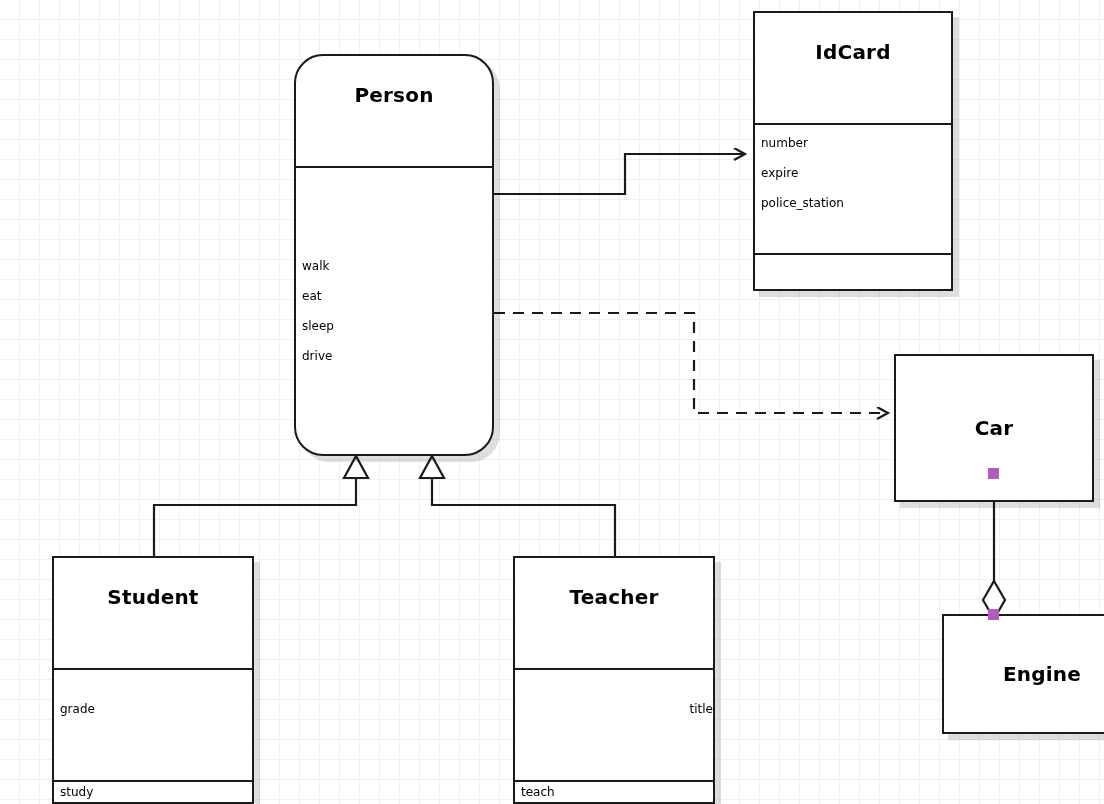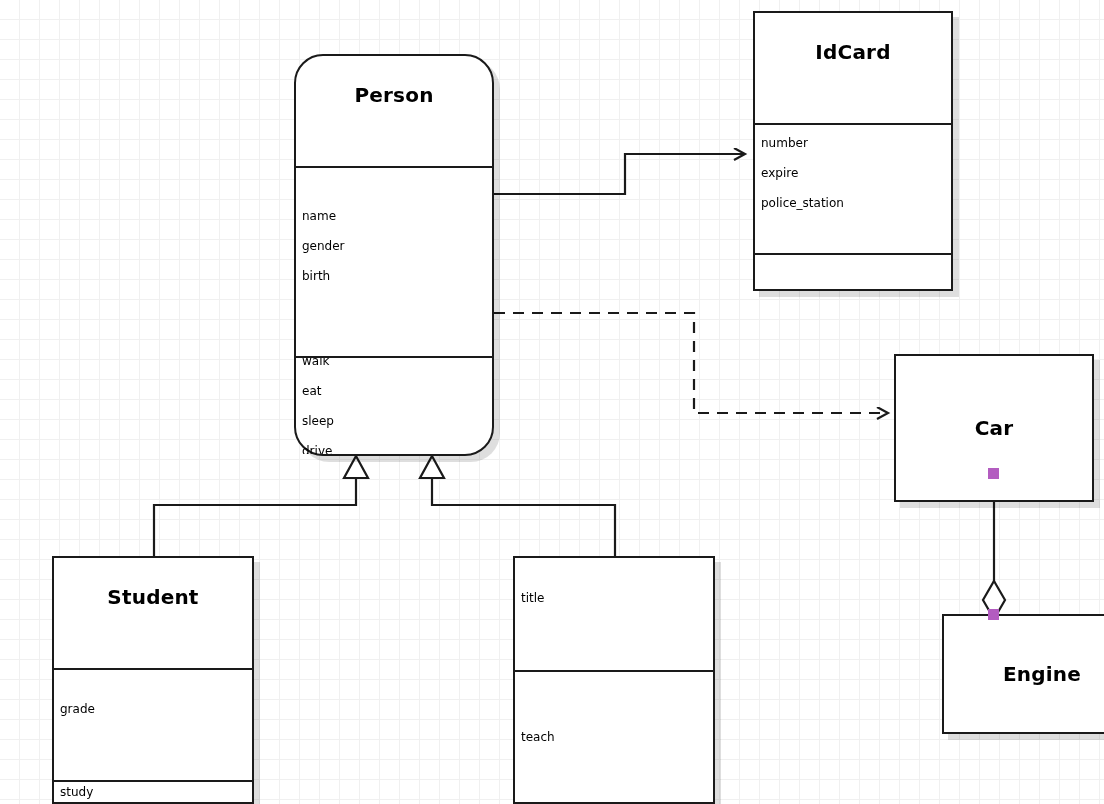--- a/index.html
+++ b/index.html
@@ -108,25 +108,20 @@
     <g>
       <path d="M 994 474 L 994 583" fill="none" stroke="#1a1a1a" stroke-width="2.2"></path>
       <polygon points="994,581 1005,600 994,619 983,600" fill="#ffffff" stroke="#1a1a1a" stroke-width="2.2"></polygon>
     </g>
   </svg>
 
   <div class="uml-class" style="left:294px; top:54px; width:200px; height:402px;border-radius:29px;">
     <div class="compartment" style="height:78px;">
       <div class="class-name">Person</div>
     </div>
-    <div class="compartment member-list" style="height:158px;">
-      <div class="member">name</div>
-      <div class="member">gender</div>
-      <div class="member">birth</div>
-    </div>
     <div class="compartment member-list" style="flex:1;">
       <div class="member">walk</div>
       <div class="member">eat</div>
       <div class="member">sleep</div>
       <div class="member">drive</div>
     </div>
   </div>
 
   <div class="uml-class" style="left:753px; top:11px; width:200px; height:280px;">
     <div class="compartment" style="height:78px;">
@@ -146,21 +141,24 @@
     </div>
     <div class="compartment member-list" style="height:80px;">
       <div class="member">grade</div>
     </div>
     <div class="compartment member-list" style="flex:1;">
       <div class="member">study</div>
     </div>
   </div>
 
   <div class="uml-class" style="left:513px; top:556px; width:202px; height:248px;">
-    <div class="compartment member-list" style="height:80px;">
+    <div class="compartment" style="height:78px;">
+      <div class="class-name">Teacher</div>
+    </div>
+    <div class="compartment member-list" style="height:80px;align-items:flex-end;">
       <div class="member">title</div>
     </div>
     <div class="compartment member-list" style="flex:1;">
       <div class="member">teach</div>
     </div>
   </div>
 
   <div class="uml-class" style="left:894px; top:354px; width:200px; height:148px; justify-content:center;">
     <div class="compartment" style="flex:1;">
       <div class="class-name">Car</div>

